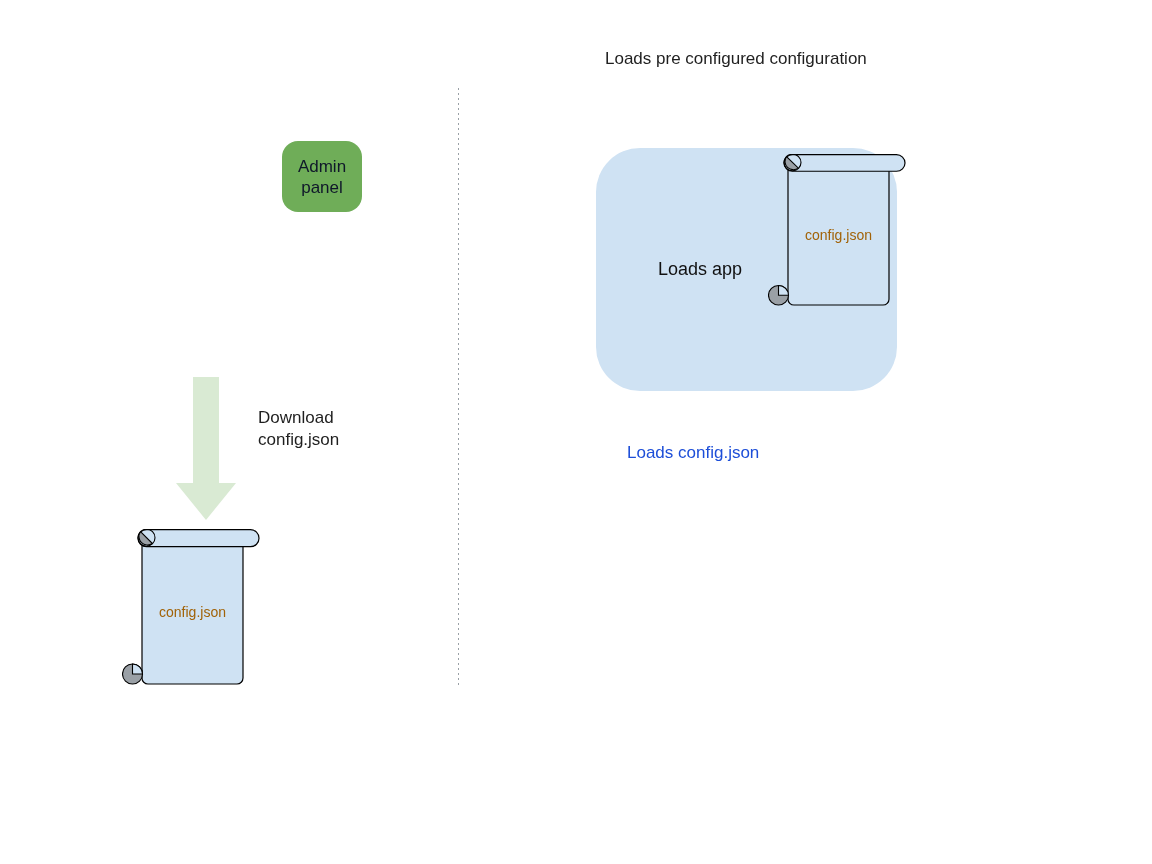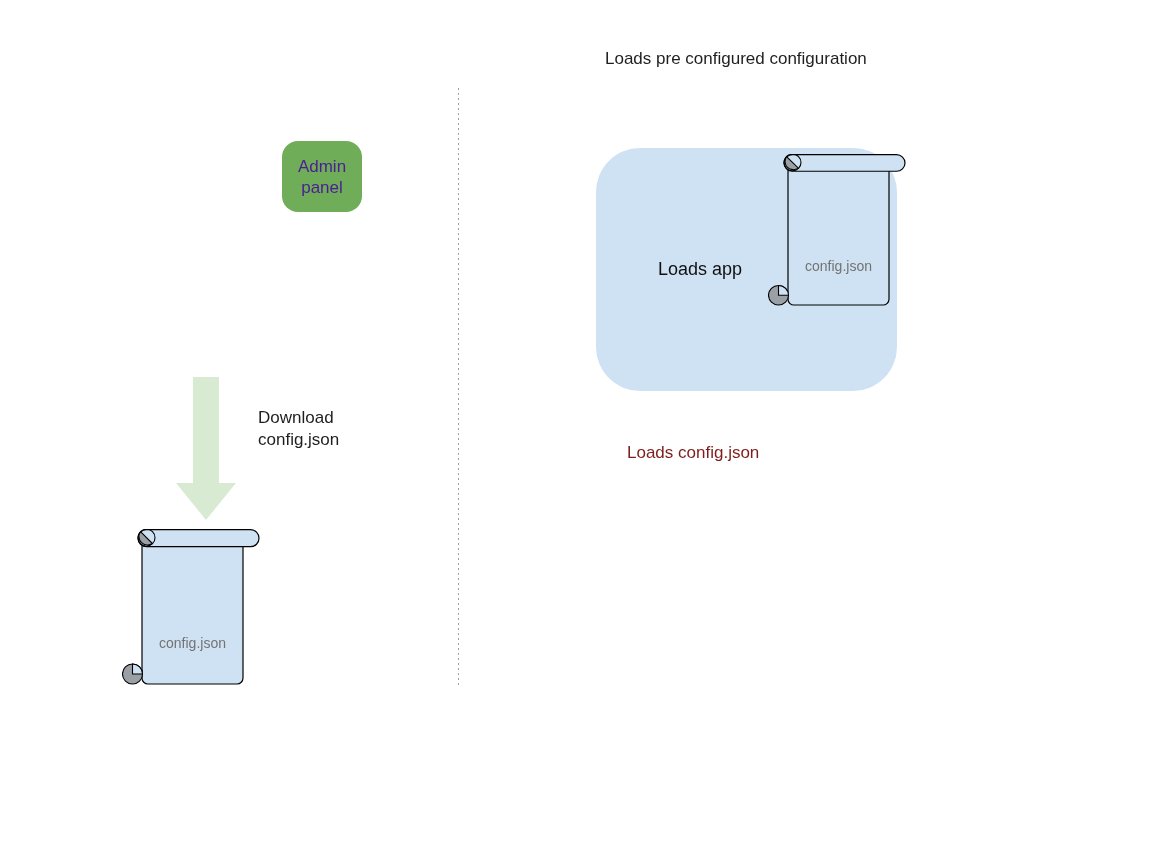--- a/index.html
+++ b/index.html
@@ -63,21 +63,21 @@
     background: #6fad58;
     border-radius: 16px;
     display: flex;
     align-items: center;
     justify-content: center;
     text-align: center;
   }
   .admin-panel .node-label {
     font-size: 17px;
     line-height: 21px;
-    color: #4c1d95;
+    color: #0f172a;
     padding: 0 6px;
   }
 
   .down-arrow-svg {
     position: absolute;
     left: 176px;
     top: 377px;
     width: 60px;
     height: 143px;
   }
@@ -126,32 +126,31 @@
   .sc-ring  { fill: none;    stroke: #000; stroke-width: 1.1; }
   .sc-gray  { fill: #9aa0a6; stroke: #000; stroke-width: 1.1; }
   .sc-notch { fill: #cfe2f3; stroke: #000; stroke-width: 1.1; }
 
   .scroll-label {
     position: absolute;
     left: 20px;
     width: 101px;
     text-align: center;
     font-size: 14px;
-    color: #737373;
-    margin-top: 31px;
+    color: #a16207;
   }
   .scroll-left  .scroll-label { top: 75px; }
   .scroll-right .scroll-label { top: 73px; }
 
   .caption {
     position: absolute;
     left: 627px;
     top: 443px;
     font-size: 17px;
-    color: #7f1d1d;
+    color: #1d4ed8;
     white-space: nowrap;
   }
 </style>
 </head>
 <body>
 
 <div class="canvas">
 
 
   <div class="section-title title-right">Loads pre configured configuration</div>

